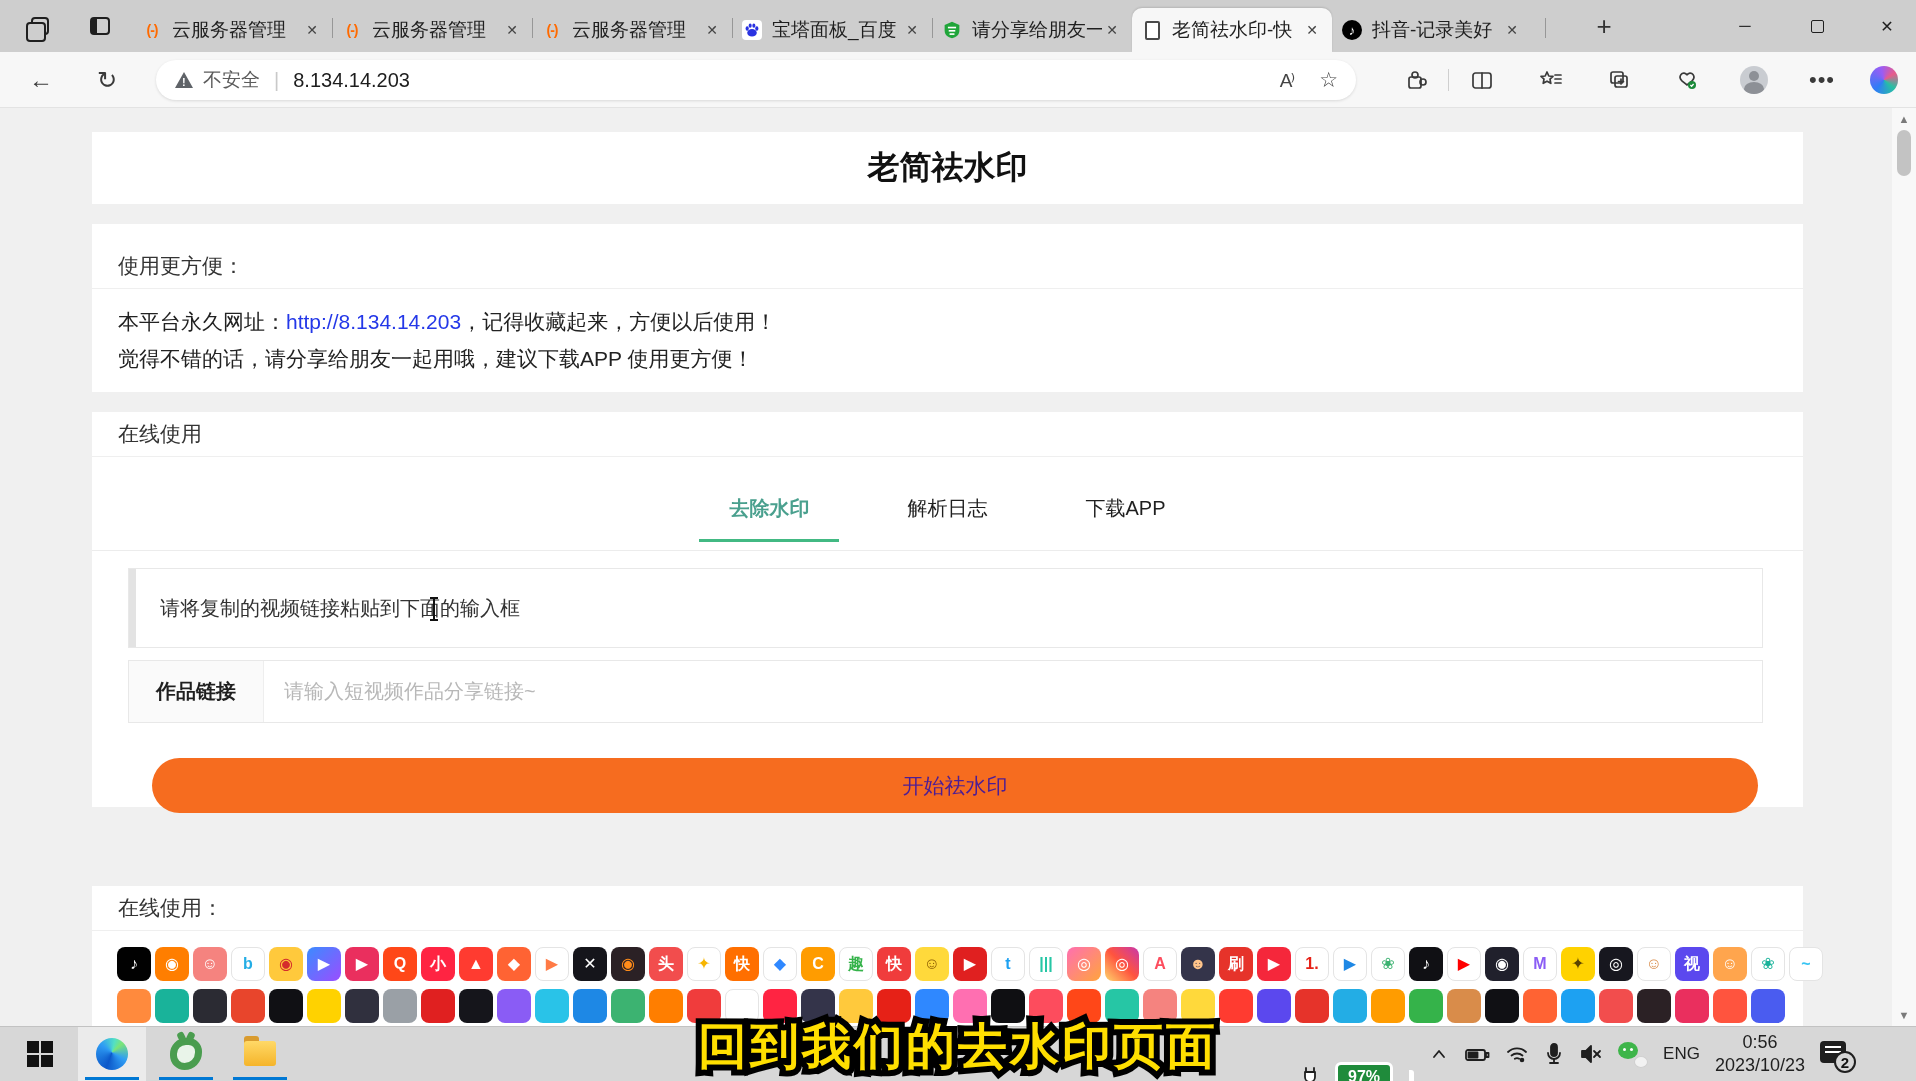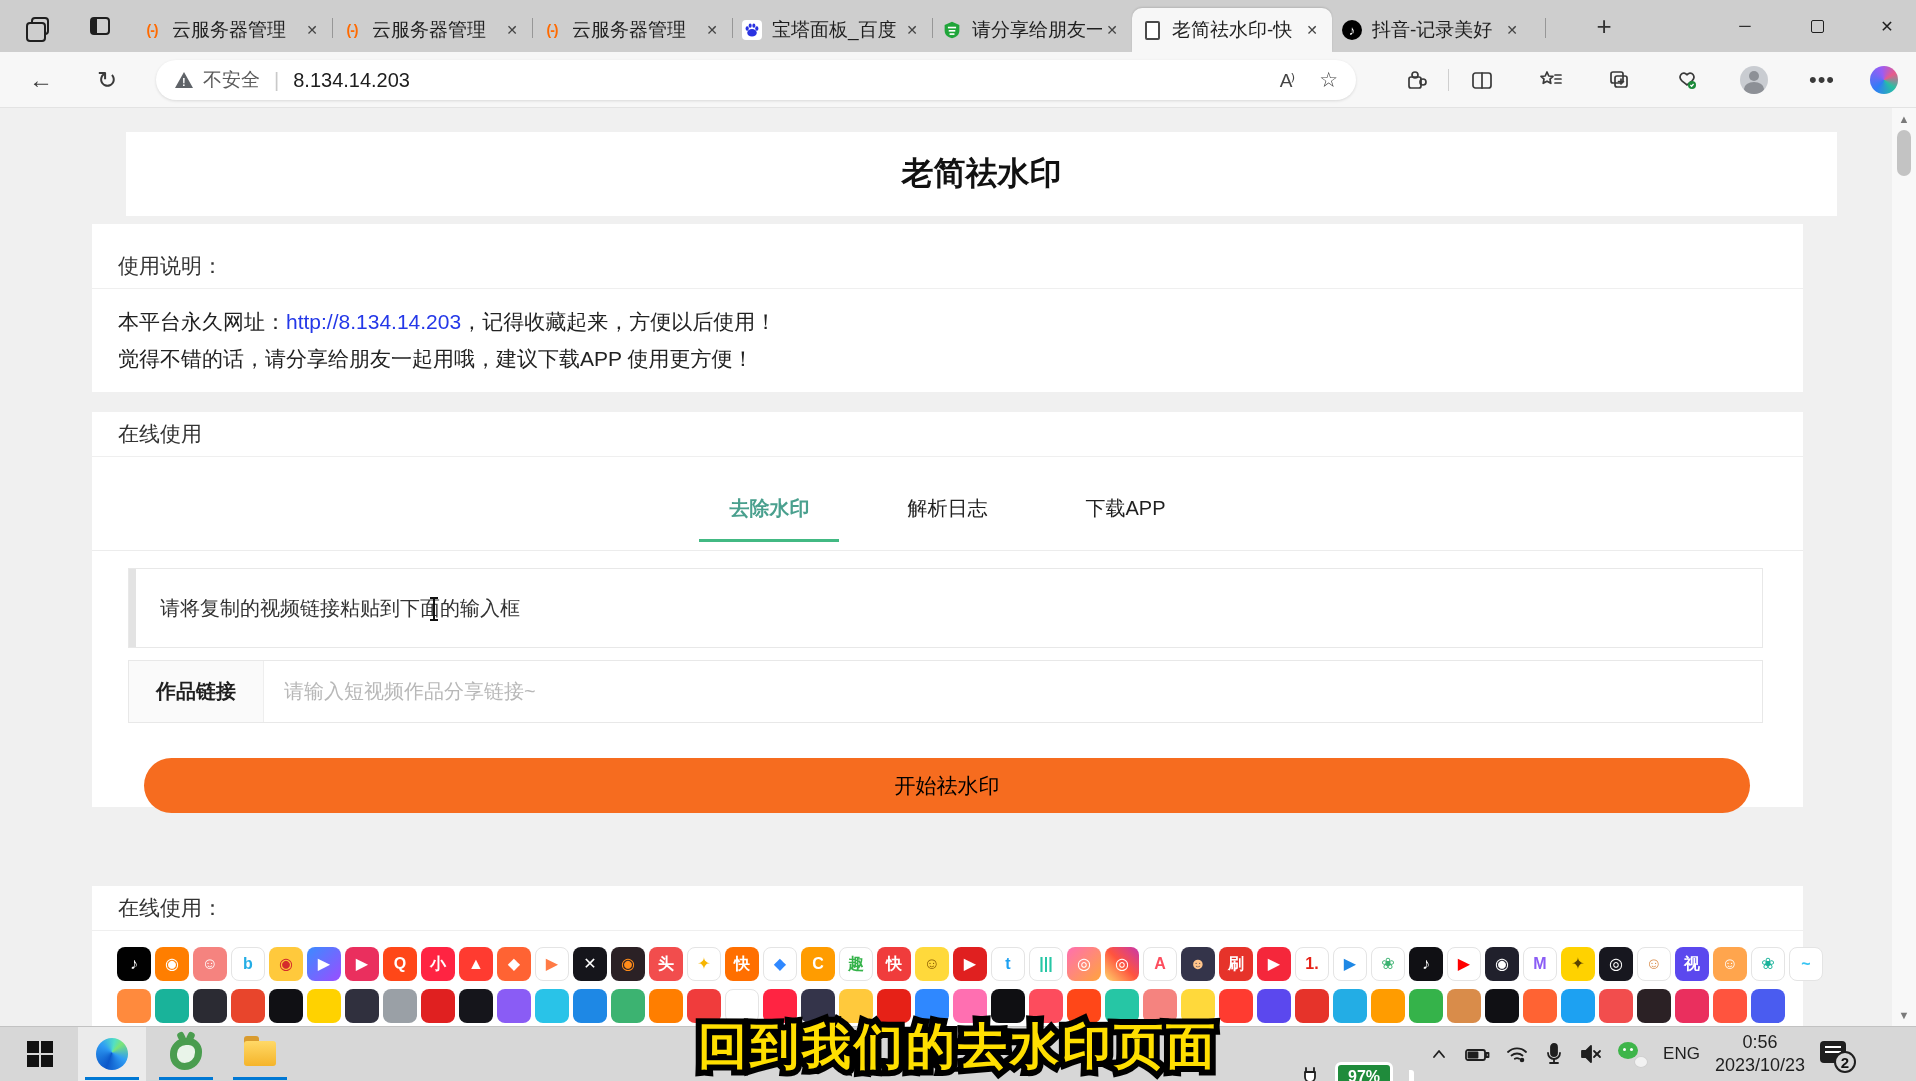--- a/index.html
+++ b/index.html
@@ -44,42 +44,42 @@
   .tb-sep { position:absolute; left:1448px; top:17px; width:1px; height:22px; background:#cfcfcf; }
   .avatar { width:28px; height:28px; border-radius:50%; background:#c9ccd1; position:relative; overflow:hidden; }
   .avatar::before { content:""; position:absolute; left:9px; top:5px; width:10px; height:10px; border-radius:50%; background:#8d9096; }
   .avatar::after { content:""; position:absolute; left:4px; top:16px; width:20px; height:14px; border-radius:50%; background:#8d9096; }
   .copilot { width:28px; height:28px; border-radius:50%; background:conic-gradient(from 220deg,#2f7df6,#9a5cf5 35%,#e85c8a 55%,#27c0a3 75%,#2f7df6); }
   .dots { font-size:22px; color:#3a3a3a; letter-spacing:1px; }
 
   
   .page { position:absolute; top:108px; left:0; width:1916px; height:918px; background:#f0f0f0; overflow:hidden; }
   .card { position:absolute; left:92px; width:1711px; background:#fff; }
-  .card-title { top:24px; height:84px; display:flex; align-items:center; justify-content:center;margin-left:34px; }
+  .card-title { top:24px; height:72px; display:flex; align-items:center; justify-content:center; }
   .page-title { font-size:32px; font-weight:bold; color:#111; }
   .card2 { top:116px; height:168px; padding:20px 0 0 0; }
   .sec-head { font-size:21px; color:#333; padding:0 26px; height:44px; display:flex; align-items:center; }
   .hr { height:1px; background:#efefef; }
   .usage-body { padding:14px 26px 0 26px; font-size:21px; color:#222; line-height:37px; }
   .perm-link { color:#2438e8; font-weight:normal; }
   .card3 { top:304px; height:395px; }
   .ptabs { position:relative; height:80px; margin-top:14px; }
   .ptab-row { position:absolute; left:0; top:18px; width:100%; display:flex; justify-content:center; gap:74px; }
   .ptab { font-size:20px; color:#1f1f1f; padding:6px 12px 20px 12px; position:relative; }
   .ptab.active { color:#4aa08e;font-weight:bold; }
   .ptab.active::after { content:""; position:absolute; left:-18px; right:-18px; bottom:0; height:3px; background:#42b983; }
   .ptab-base { position:absolute; left:0; bottom:0; width:100%; height:1px; background:#ececec; }
   .notice { position:absolute; left:36px; top:156px; width:1635px; height:80px; background:#fff; border:1px solid #e8e8e8; display:flex; align-items:center; }
   .notice-bar { width:7px; height:78px; background:#e3e3e3; flex:0 0 auto; }
   .notice-text { margin-left:24px; font-size:20px; color:#333; }
   .input-row { position:absolute; left:36px; top:248px; width:1635px; height:63px; border:1px solid #e8e8e8; display:flex; }
   .input-label { width:135px; background:#fafafa; border-right:1px solid #eeeeee; display:flex; align-items:center; justify-content:center; font-size:20px; font-weight:bold; color:#1f1f1f; }
   .link-input { flex:1; border:none; outline:none; font-size:20px; padding:0 20px; color:#333; font-family:inherit; }
   .link-input::placeholder { color:#b8b8b8; }
-  .submit-btn { position:absolute; left:52px; top:346px; width:1606px; height:55px; background:#f66c1f; border:none; border-radius:28px; color:#000000; font-size:21px; font-family:inherit; display:flex; align-items:center; justify-content:center;text-align:right; }
+  .submit-btn { position:absolute; left:60px; top:346px; width:1606px; height:55px; background:#f66c1f; border:none; border-radius:28px; color:#4c1d95; font-size:21px; font-family:inherit; display:flex; align-items:center; justify-content:center;text-align:right; }
   .card4 { top:778px; height:260px; }
   .apps-row { display:flex; gap:4px; padding:16px 0 0 25px; }
   .apps-row2 { display:flex; gap:4px; padding:8px 0 0 25px; }
   .appicon { width:34px; height:34px; border-radius:8px; flex:0 0 auto; display:flex; align-items:center; justify-content:center; }
   .appicon span { font-size:16px; font-weight:bold; line-height:1; }
 
   
   .ibeam { position:absolute; left:433px; top:489px; width:2px; height:24px; background:#111; }
   .ibeam::before, .ibeam::after { content:""; position:absolute; left:-3px; width:8px; height:2px; background:#111; }
   .ibeam::before { top:0; } .ibeam::after { bottom:0; }
@@ -273,21 +273,21 @@
       </div>
   </div>
 
   <div class="page">
 
     <div class="card card-title">
       <div class="page-title">老简祛水印</div>
     </div>
 
     <div class="card card2">
-      <div class="sec-head">使用说明：</div>
+      <div class="sec-head">使用更方便：</div>
       <div class="hr"></div>
       <div class="usage-body">
         <div><span>本平台永久网址：</span><a class="perm-link">http://8.134.14.203</a><span>，记得收藏起来，方便以后使用！</span></div>
         <div>觉得不错的话，请分享给朋友一起用哦，建议下载APP 使用更方便！</div>
       </div>
     </div>
 
     <div class="card card3">
       <div class="sec-head">在线使用</div>
       <div class="hr"></div>

